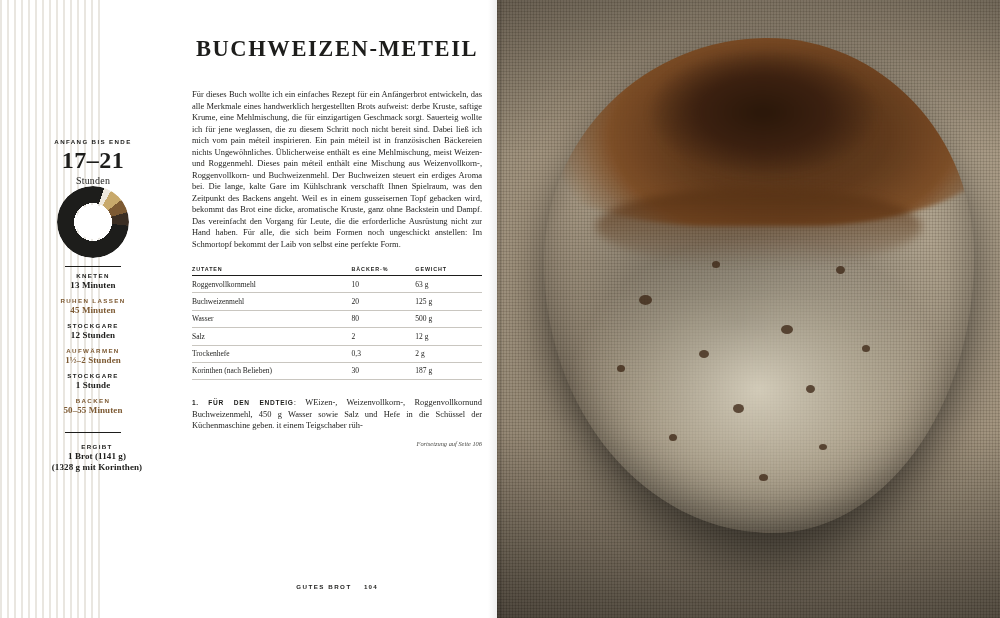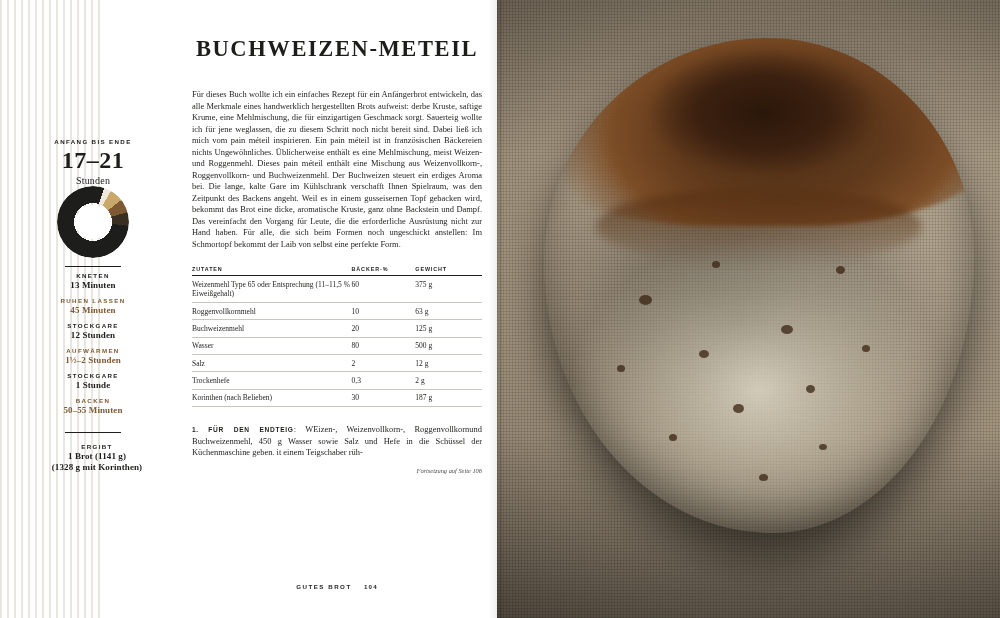--- a/index.html
+++ b/index.html
@@ -414,25 +414,20 @@
       <div class="table-wrap">
         <table class="ingredients">
           <thead>
             <tr>
               <th class="col-name">ZUTATEN</th>
               <th class="col-pct">BÄCKER-%</th>
               <th class="col-wt">GEWICHT</th>
             </tr>
           </thead>
           <tbody>
-            <tr>
-              <td>Weizenmehl Type 65 oder Entsprechung (11–11,5 % Eiweißgehalt)</td>
-              <td>60</td>
-              <td>375 g</td>
-            </tr>
             <tr>
               <td>Roggenvollkornmehl</td>
               <td>10</td>
               <td>63 g</td>
             </tr>
             <tr>
               <td>Buchweizenmehl</td>
               <td>20</td>
               <td>125 g</td>
             </tr>

